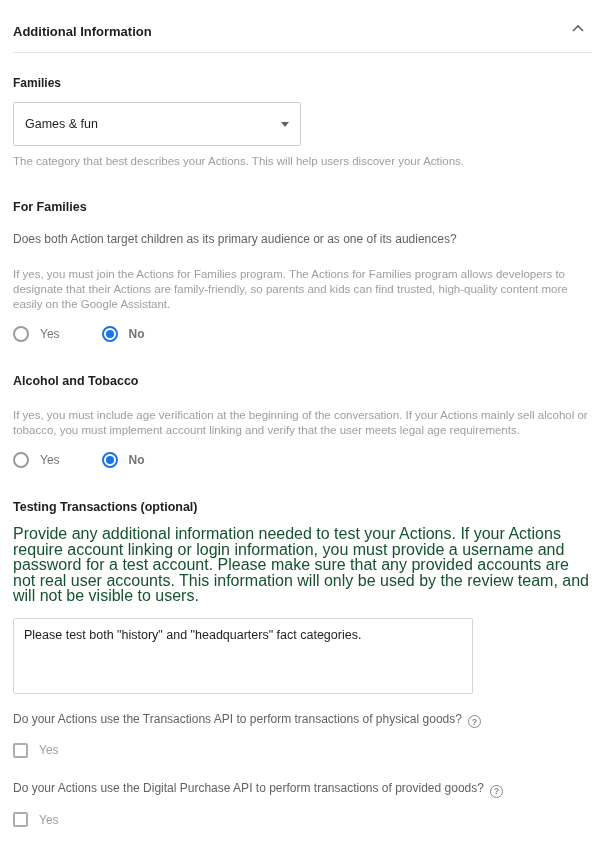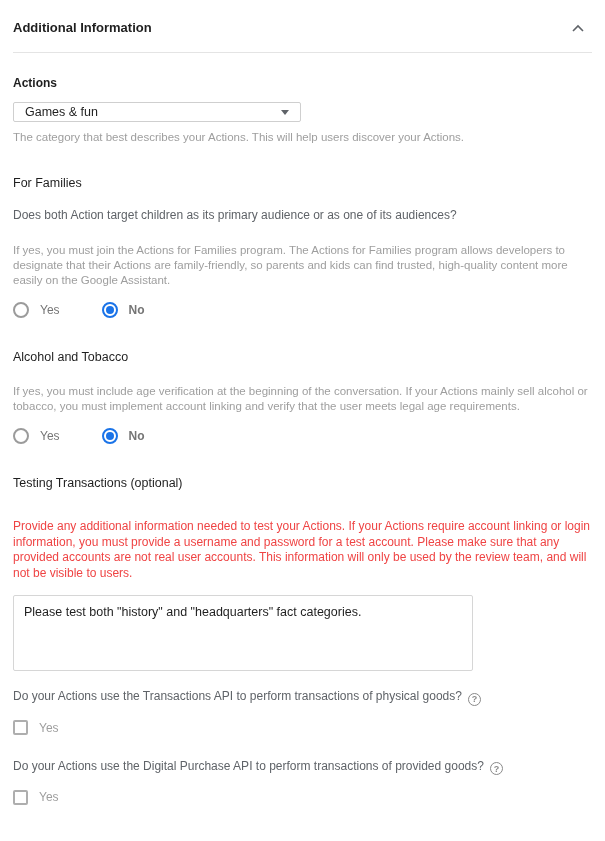--- a/index.html
+++ b/index.html
@@ -6,56 +6,56 @@
   html, body { background: #ffffff; }
   body {
     width: 605px; height: 841px;
     font-family: "Liberation Sans", sans-serif;
     color: #212121;
     overflow: hidden;
   }
   .page { padding: 10px 13px 0 13px; }
 
   .section-header {
-    display: flex; align-items: center; justify-content: space-between;
+    display: flex; align-items: flex-end; justify-content: space-between;
     padding: 5px 0 13px 0;
     border-bottom: 1px solid #e4e4e4;
   }
   .section-title { font-size: 13px; font-weight: bold; color: #1f1f1f; }
   .chevron {
     width: 24px; height: 24px; display: flex; align-items: center; justify-content: center;
     cursor: pointer; margin-right: 2px;
   }
 
   .field-label { font-size: 12px; font-weight: bold; color: #1f1f1f; margin-top: 23px; }
 
   .dropdown {
     margin-top: 12px;
-    width: 288px; height: 20px;
+    width: 288px; height: 44px;
     border: 1px solid #cfcfcf; border-radius: 2px;
     display: flex; align-items: center; justify-content: space-between;
     padding: 0 11px;
     font-size: 12.5px; color: #1f1f1f;
     cursor: pointer; background: #fff;
   }
   .caret {
     width: 0; height: 0;
     border-left: 4.5px solid transparent; border-right: 4.5px solid transparent;
     border-top: 5px solid #5f6368;
   }
 
   .helper { font-size: 11.5px; color: #9e9e9e; margin-top: 8px; line-height: 15px; }
   .helper.tight { margin-top: 20px; }
 
-  .heading { font-size: 12.5px; font-weight: normal; color: #1f1f1f; margin-top: 31px; }
+  .heading { font-size: 12.5px; font-weight: bold; color: #1f1f1f; margin-top: 31px; }
 
   .question { font-size: 12px; color: #5f6368; margin-top: 17px; line-height: 16px; }
   .question.mt-lg { margin-top: 21px; }
 
-  .desc { font-size: 12px; color: #ef4444; margin-top: 29px; line-height: 15.5px; }
+  .desc { font-size: 16px; color: #14532d; margin-top: 12px; line-height: 15.5px; }
 
   .radio-row { display: flex; align-items: center; margin-top: 13px; height: 18px; }
   .radio-opt { display: flex; align-items: center; cursor: pointer; }
   .radio-opt + .radio-opt { margin-left: 42px; font-weight: bold; }
   .radio {
     width: 16px; height: 16px; border-radius: 50%;
     border: 2px solid #9b9b9b; position: relative; background: #fff; flex: none;
   }
   .radio.checked { border-color: #1a73e8; }
   .radio.checked::after {
@@ -101,21 +101,21 @@
     <div class="section-title">Additional Information</div>
     <div class="chevron">
       <span>
         <svg width="12" height="8" viewBox="0 0 12 8">
             <path d="M1 7 L6 2 L11 7" stroke="#5f6368" stroke-width="1.6" fill="none"></path>
           </svg>
       </span>
     </div>
   </div>
 
-  <div class="field-label">Actions</div>
+  <div class="field-label">Families</div>
   <div class="dropdown">
     <span>Games &amp; fun</span>
     <span class="caret"></span>
   </div>
   <div class="helper">The category that best describes your Actions. This will help users discover your Actions.</div>
 
   <div class="heading">For Families</div>
   <div class="question">Does both Action target children as its primary audience or as one of its audiences?</div>
   <div class="helper tight">If yes, you must join the Actions for Families program. The Actions for Families program allows developers to designate that their Actions are family-friendly, so parents and kids can find trusted, high-quality content more easily on the Google Assistant.</div>
   <div class="radio-row">

